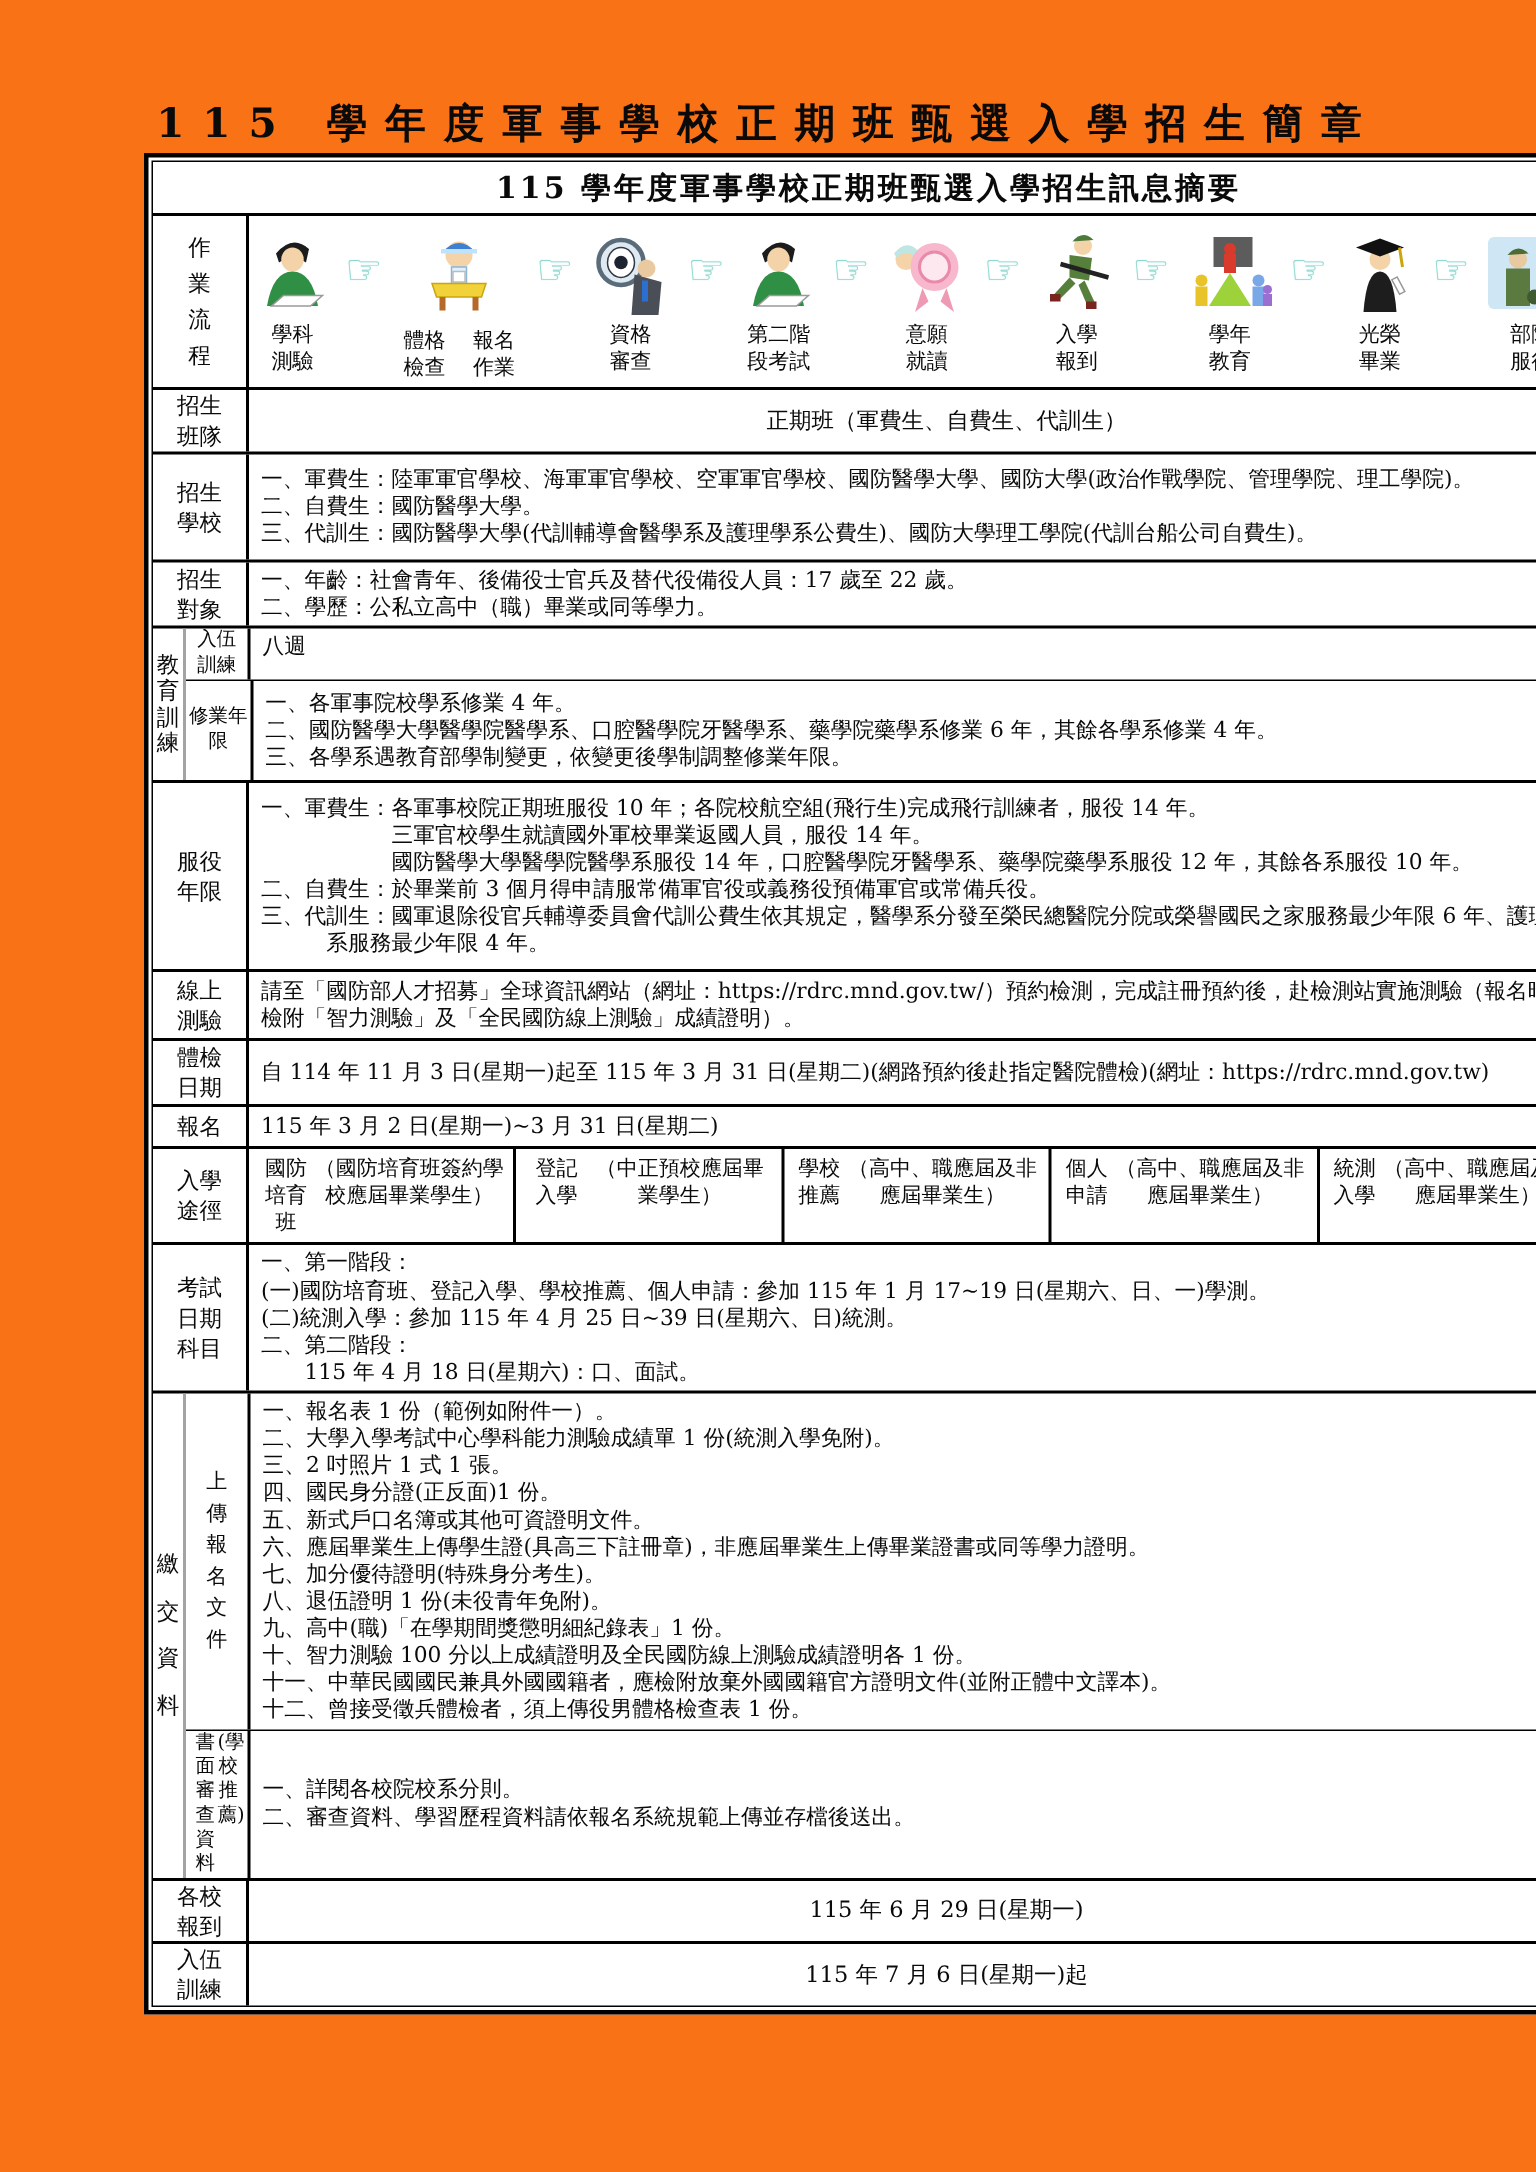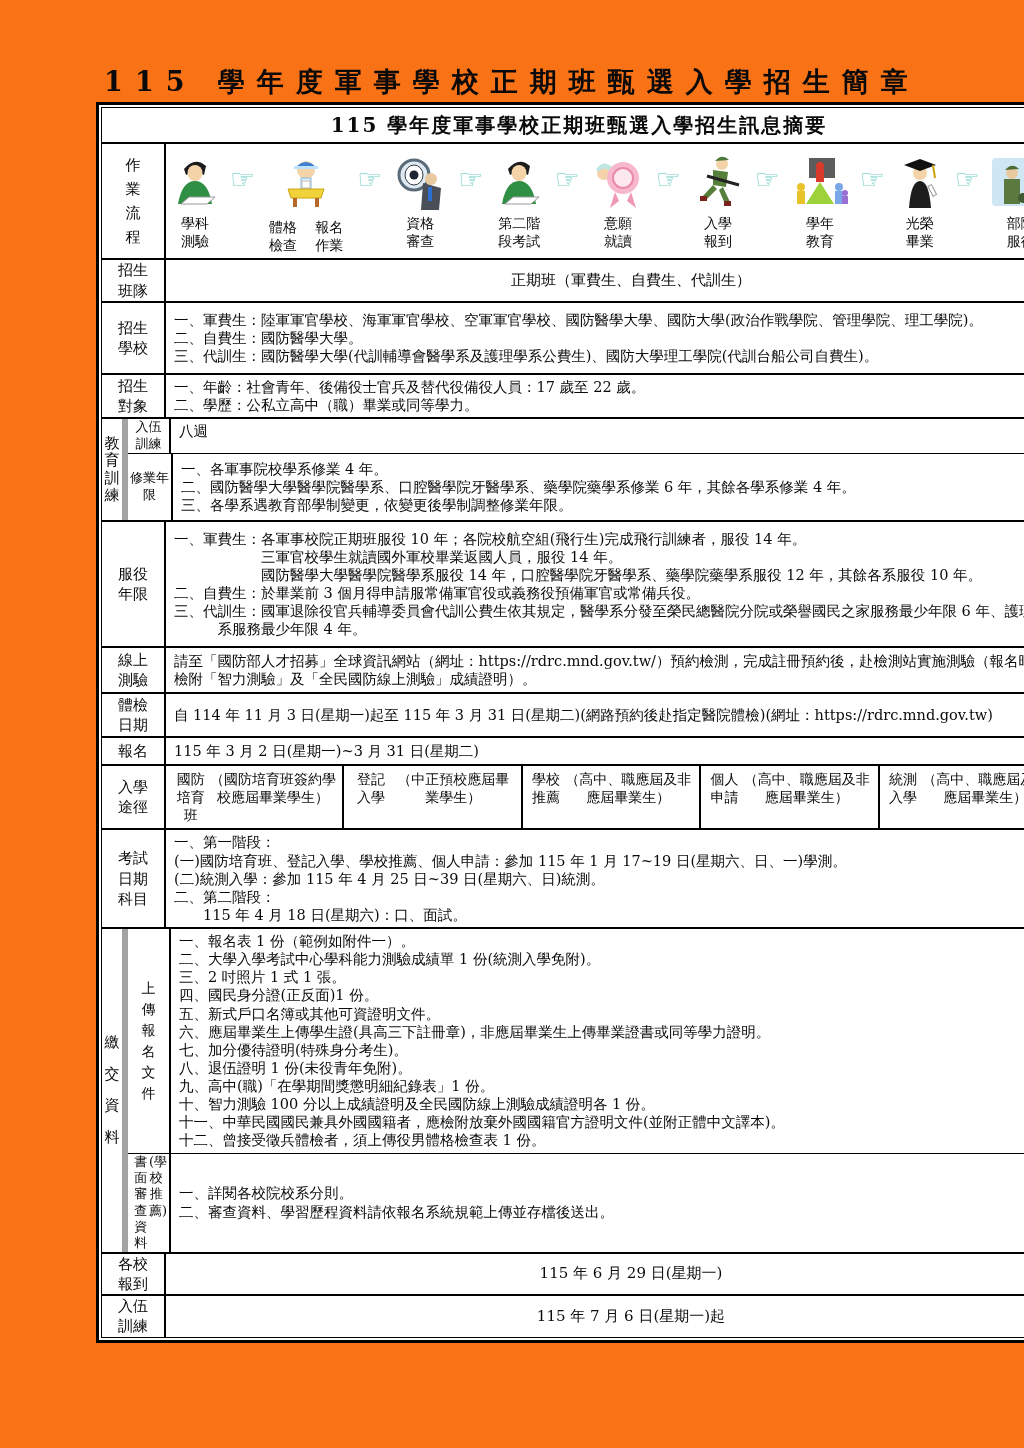--- a/index.html
+++ b/index.html
@@ -20,21 +20,21 @@
   .lbl .w1{display:inline-block;width:1.1em;line-height:1.6;}
   .content{flex:1 1 auto;padding:3px 8px;font-size:14.5px;line-height:1.25;box-sizing:border-box;}
   .vcent{display:flex;flex-direction:column;justify-content:center;}
   .ccent{display:flex;align-items:center;justify-content:center;text-align:center;font-size:15px;margin-left:40px;}
   .hi45{padding-left:4.5em;text-indent:-4.5em;}
   .hi3{padding-left:3em;text-indent:-3em;}
   .ind6{padding-left:6em;}
   .ind2{padding-left:2em;}
   
   .outlbl{flex:0 0 20px;display:flex;align-items:center;justify-content:center;
-        border-right:6px solid #a3a3a3;font-size:15px;text-align:center;}
+        border-right:2px solid #a3a3a3;font-size:15px;text-align:center;}
   .outlbl .w1{display:inline-block;width:1.1em;line-height:1.15;}
   .outlbl.spread .w1{line-height:2.1;}
   .subcol{flex:1 1 auto;display:flex;flex-direction:column;min-width:0;}
   .subrow{display:flex;flex:1 1 auto;}
   .subrow + .subrow{border-top:1px solid #000;}
   .sublbl{flex:0 0 41px;display:flex;align-items:center;justify-content:center;
         border-right:2px solid #000;font-size:13px;line-height:1.3;text-align:center;}
   .sublbl .w2{display:inline-block;width:2.2em;}
   .sublbl .w3{display:inline-block;width:3.3em;}
   .sublbl .v1{display:inline-block;width:1.1em;font-size:14px;line-height:1.5;}

